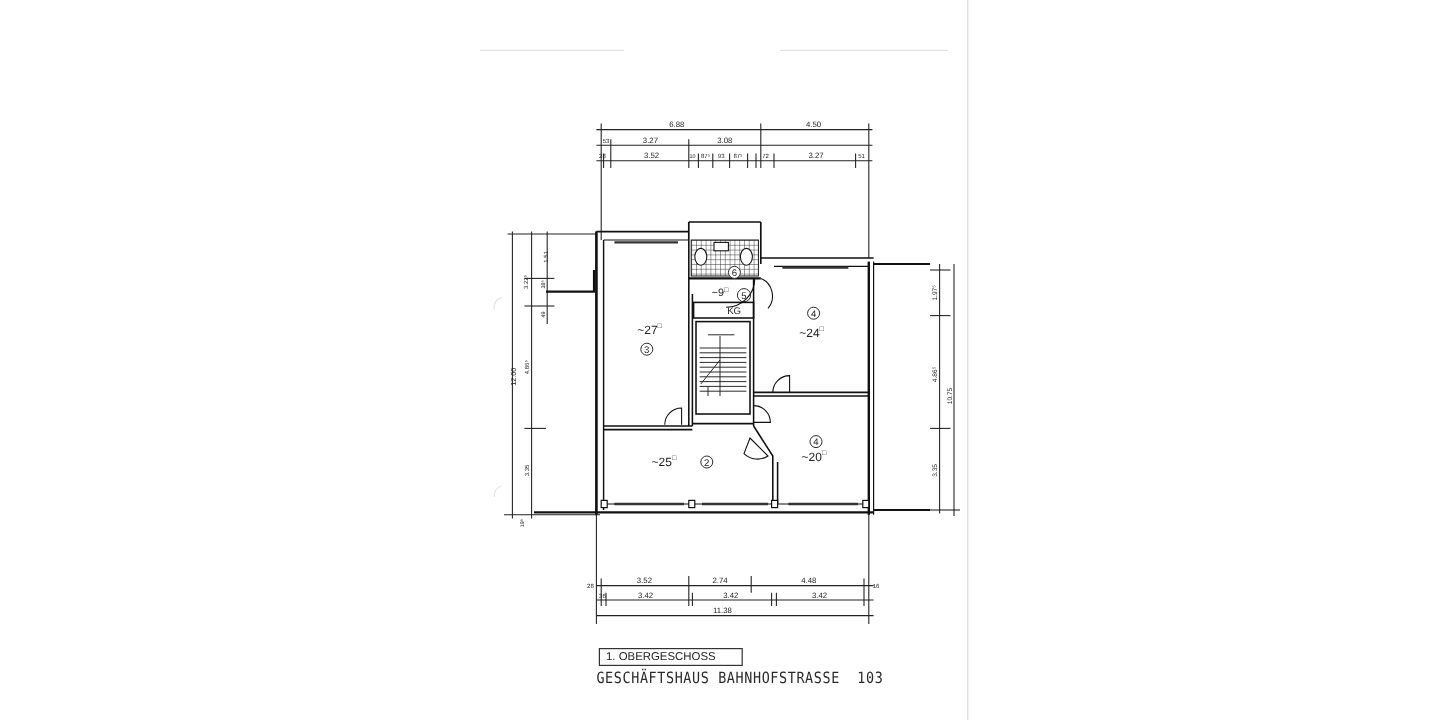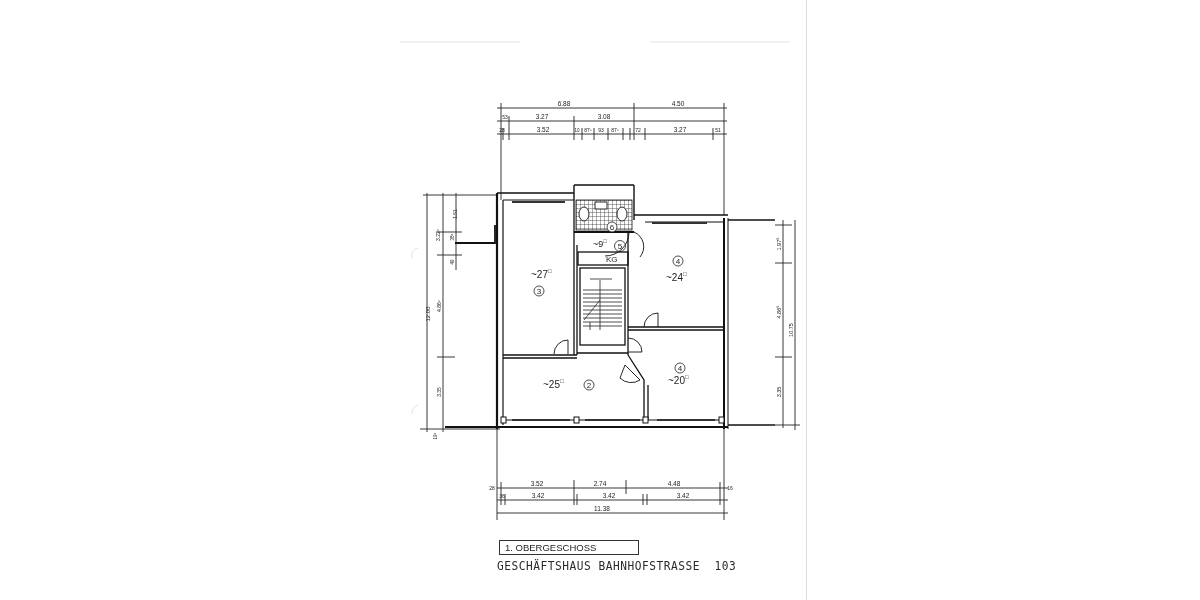--- a/index.html
+++ b/index.html
@@ -1,20 +1,20 @@
 <!DOCTYPE html>
 <html><head>
 <meta charset="utf-8">
 <style>
   html, body { margin: 0; padding: 0; background: #ffffff; }
   body { width: 1200px; height: 600px; position: relative; overflow: hidden; font-family: "DejaVu Sans", sans-serif; }
   #plan { position: absolute; left: 0; top: 0; }
   .page-edge { position: absolute; left: 806px; top: 0; width: 1px; height: 600px; background: #dcdcdc; }
   .caption-box {
-    position: absolute; left: 499px; top: 540px; width: 140px; height: 15px;
+    position: absolute; left: 499px; top: 540px; width: 120px; height: 15px;
     border: 1px solid #333; box-sizing: border-box;
     font-family: "Liberation Sans", sans-serif; font-size: 9.5px; color: #222;
     line-height: 13px; padding-left: 5px;
   }
   .title {
     position: absolute; left: 497px; top: 558px;
     font-family: "DejaVu Sans Mono", monospace; font-size: 13px; color: #2a2a2a;
     letter-spacing: 0.6px; transform: scaleX(0.86); transform-origin: left top;
     white-space: pre;
   }

